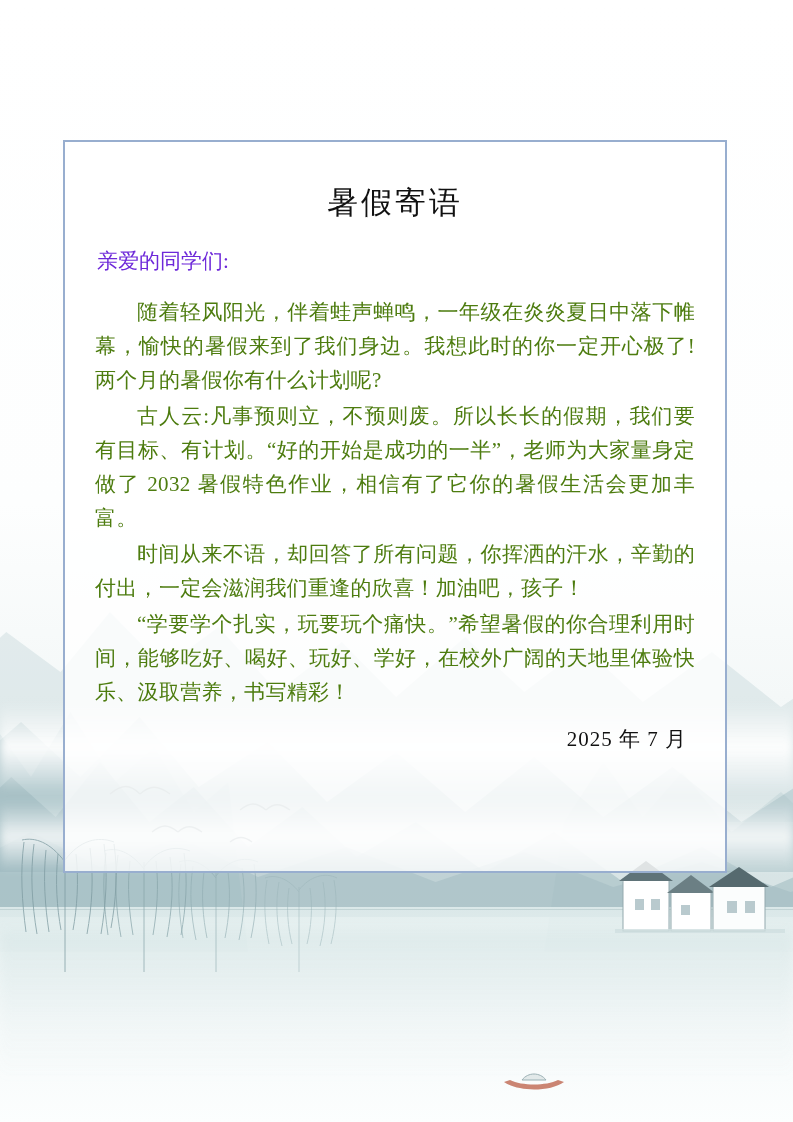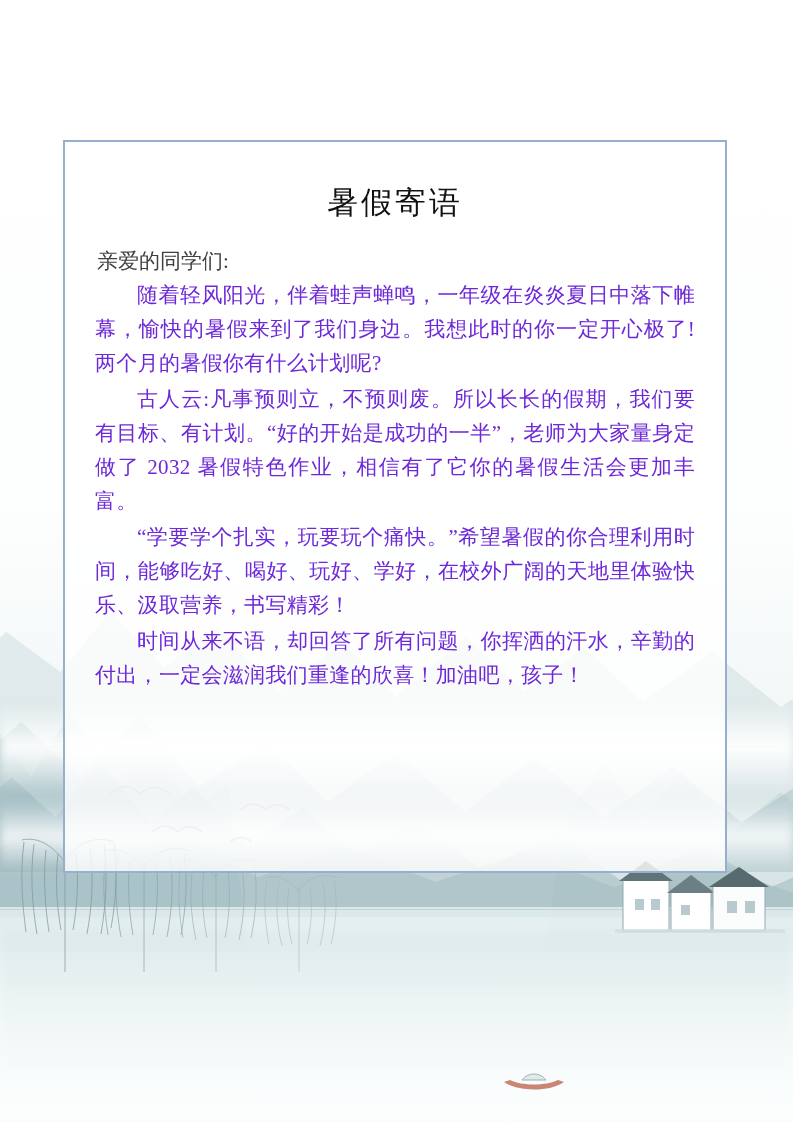--- a/index.html
+++ b/index.html
@@ -126,28 +126,28 @@
     letter-spacing: 3px;
     color: #111;
     margin: 6px 0 22px 0;
     font-weight: 500;
     font-family: "Liberation Serif", "DejaVu Serif", serif;
   }
 
   .salutation {
     font-size: 21px;
     line-height: 1.5;
-    color: #404040;
-    margin: 0 0 0 2px;
+    color: #6d28d9;
+    margin: 0 0 17px 2px;
   }
 
   .para {
     font-size: 21px;
     line-height: 1.62;
-    color: #6d28d9;
+    color: #4d7c0f;
     margin: 0 0 2px 0;
     text-indent: 2em;
     text-align: justify;
     letter-spacing: .3px;
   }
 
   .signature {
     font-size: 21px;
     color: #111;
     text-align: right;
@@ -305,20 +305,21 @@
   <div class="letter">
 
     <h1 class="letter-title">暑假寄语</h1>
 
     <p class="salutation">亲爱的同学们:</p>
 
     <p class="para">随着轻风阳光，伴着蛙声蝉鸣，一年级在炎炎夏日中落下帷幕，愉快的暑假来到了我们身边。我想此时的你一定开心极了!两个月的暑假你有什么计划呢?</p>
 
     <p class="para">古人云:凡事预则立，不预则废。所以长长的假期，我们要有目标、有计划。“好的开始是成功的一半”，老师为大家量身定做了 2032 暑假特色作业，相信有了它你的暑假生活会更加丰富。</p>
 
+    <p class="para">时间从来不语，却回答了所有问题，你挥洒的汗水，辛勤的付出，一定会滋润我们重逢的欣喜！加油吧，孩子！</p>
+
     <p class="para">“学要学个扎实，玩要玩个痛快。”希望暑假的你合理利用时间，能够吃好、喝好、玩好、学好，在校外广阔的天地里体验快乐、汲取营养，书写精彩！</p>
 
-    <p class="para">时间从来不语，却回答了所有问题，你挥洒的汗水，辛勤的付出，一定会滋润我们重逢的欣喜！加油吧，孩子！</p>
-
-
+
+    <div class="signature">2025 年 7 月</div>
   </div>
 
 </div>
 
 </body></html>

